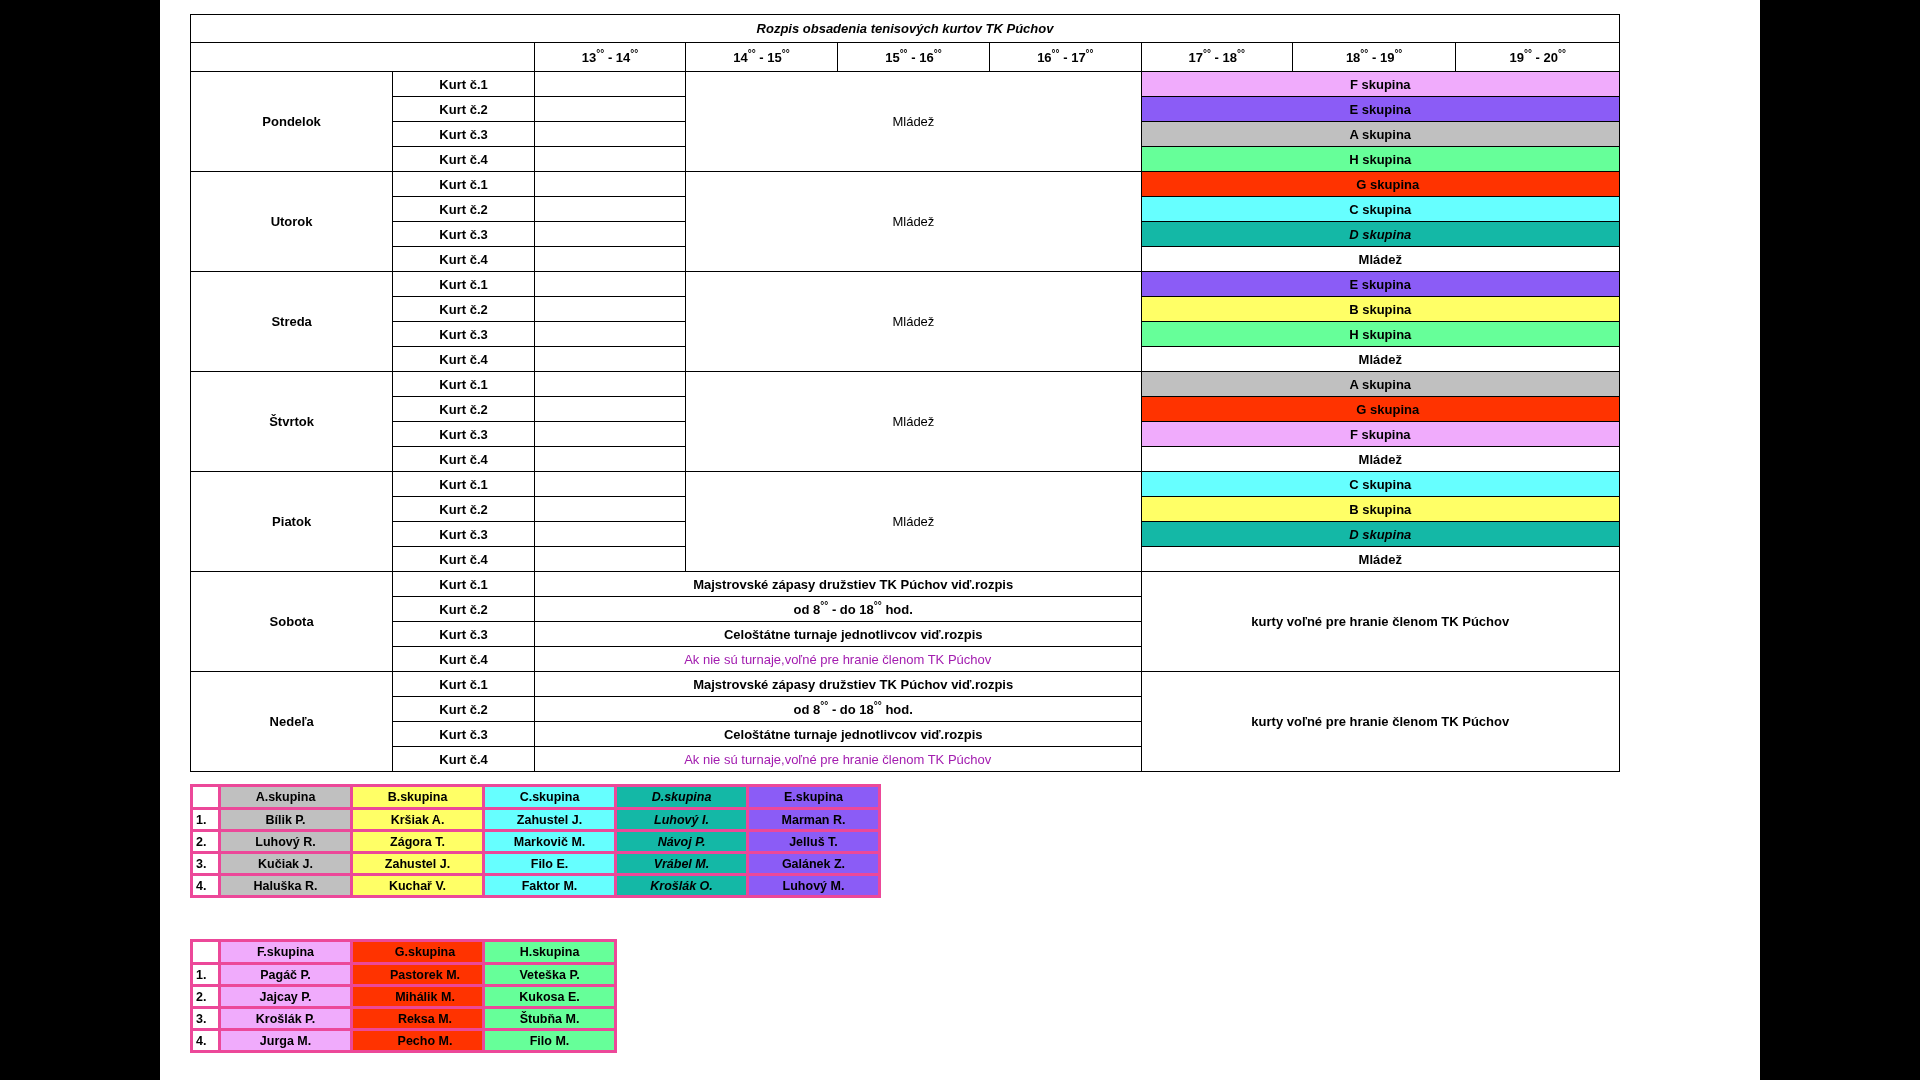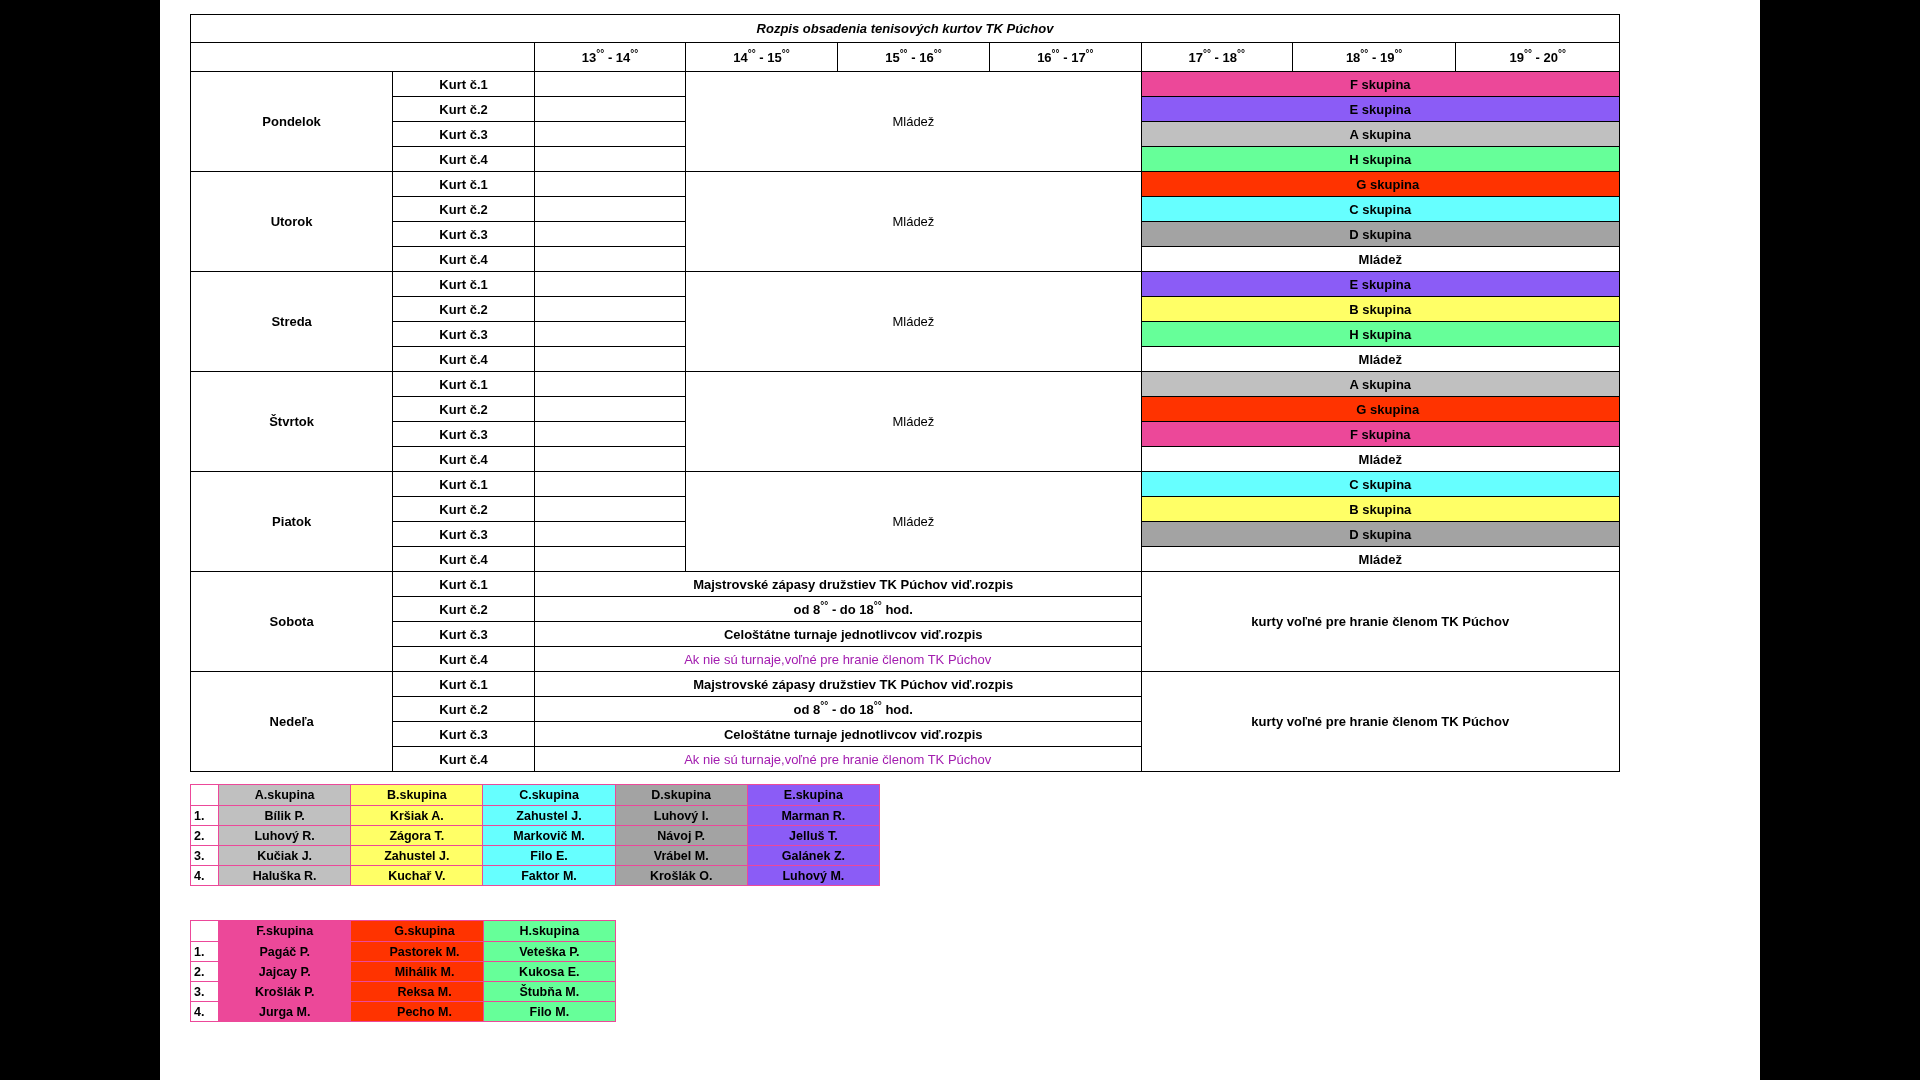--- a/index.html
+++ b/index.html
@@ -19,30 +19,30 @@
   .mladez-big{font-size:27px;font-weight:normal;}
   .grp{font-weight:bold;font-size:12px;}
   .sob{font-weight:bold;font-size:12.5px;padding-left:32px;}
   .sob-red{font-weight:normal;font-size:12.5px;color:#a21caf;}
   .free{font-weight:bold;font-size:17px;}
 
   
   .A{background:#c0c0c0;}
   .B{background:#ffff66;}
   .C{background:#66ffff;}
-  .D{background:#a3a3a3;}
+  .D{background:#14b8a6;font-style:italic;}
   .E{background:#8b5cf6;}
-  .F{background:#ec4899;}
+  .F{background:#f0abfc;}
   .G{background:#ff3300;padding-left:16px;}
   .H{background:#66ff99;}
   .white{background:#ffffff;}
 
   .legend{margin-top:12px;}
   .legend table{table-layout:fixed;}
-  .legend td{border:1px solid #ec4899;font-size:12.5px;font-weight:bold;text-align:center;height:17px;}
+  .legend td{border:3px solid #ec4899;font-size:12.5px;font-weight:bold;text-align:center;height:17px;}
   .legend .num{width:26px;background:#ffffff;text-align:left;padding-left:3px;}
   .legend .head{height:18px;}
   .spacer{height:30px;}
 </style>
 </head>
 <body>
 
 <div id="page">
   <div class="wrap">
 
@@ -271,21 +271,21 @@
               <td class="C">Faktor M.</td>
               <td class="D">Krošlák O.</td>
               <td class="E">Luhový M.</td>
             </tr>
           </tbody>
       </table>
     </div>
 
     <div class="spacer"></div>
 
-    <div class="legend" style="margin-top:4px">
+    <div class="legend" style="margin-top:11px">
       <table style="width:426px">
         <colgroup>
           <col style="width:28px">
             <col style="width:132px">
             <col style="width:132px">
             <col style="width:132px">
         </colgroup>
         <tbody id="tbody-legend2">
             <tr>
               <td class="num head"></td>

